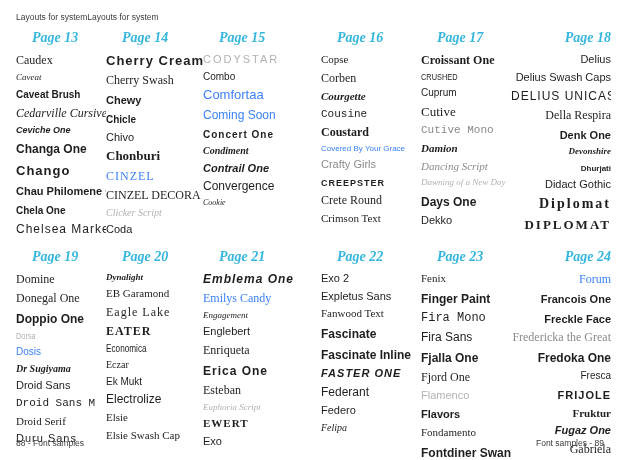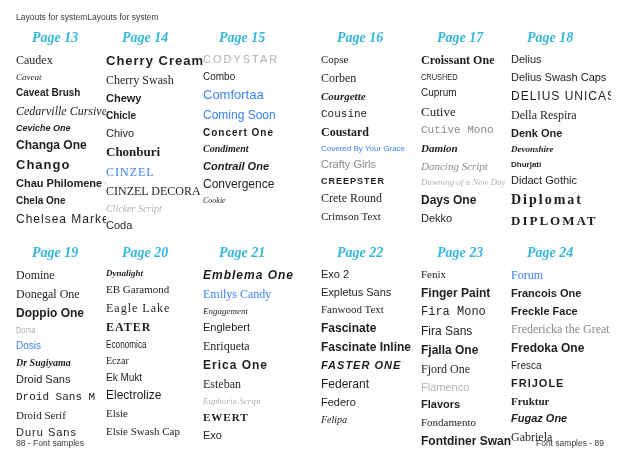--- a/index.html
+++ b/index.html
@@ -18,31 +18,31 @@
     font-size:8.5px;color:#3a3a3a;
   }
   .grid{padding:0 0 0 16px;}
   .row{display:flex;align-items:flex-start;margin-top:8px;min-height:198px;}
   .col{overflow:hidden;white-space:nowrap;}
   .c0{width:90px;}
   .c1{width:97px;}
   .c2{width:104px;}
   .c3{width:100px;margin-left:14px;}
   .c4{width:90px;}
-  .c5{width:100px;}
+  .c5{width:100px;text-align:right;}
   .title{
     font-family:"Liberation Serif",serif;
     font-style:italic;font-weight:bold;
     font-size:14px;
     color:#35b6dc;
     margin:0 0 7px 16px;
   }
   .f{margin:0 0 4px 0;line-height:1.25;}
   
-  .sb{font-weight:bold;}
+  .sb{font-weight:bold;margin-top:6px;}
   .sbi{font-weight:bold;font-style:italic;}
   .se{font-family:"Liberation Serif",serif;}
   .seb{font-family:"Liberation Serif",serif;font-weight:bold;}
   .m{font-family:"Liberation Mono",monospace;}
   .sc{font-family:"Liberation Serif",serif;font-style:italic;}
   .scb{font-family:"Liberation Serif",serif;font-style:italic;font-weight:bold;}
   .ls1{letter-spacing:1px;}
   .ls2{letter-spacing:2px;}
   .cond{transform:scaleX(.82);transform-origin:left center;}
   .mut{color:#b2b2b2;}

